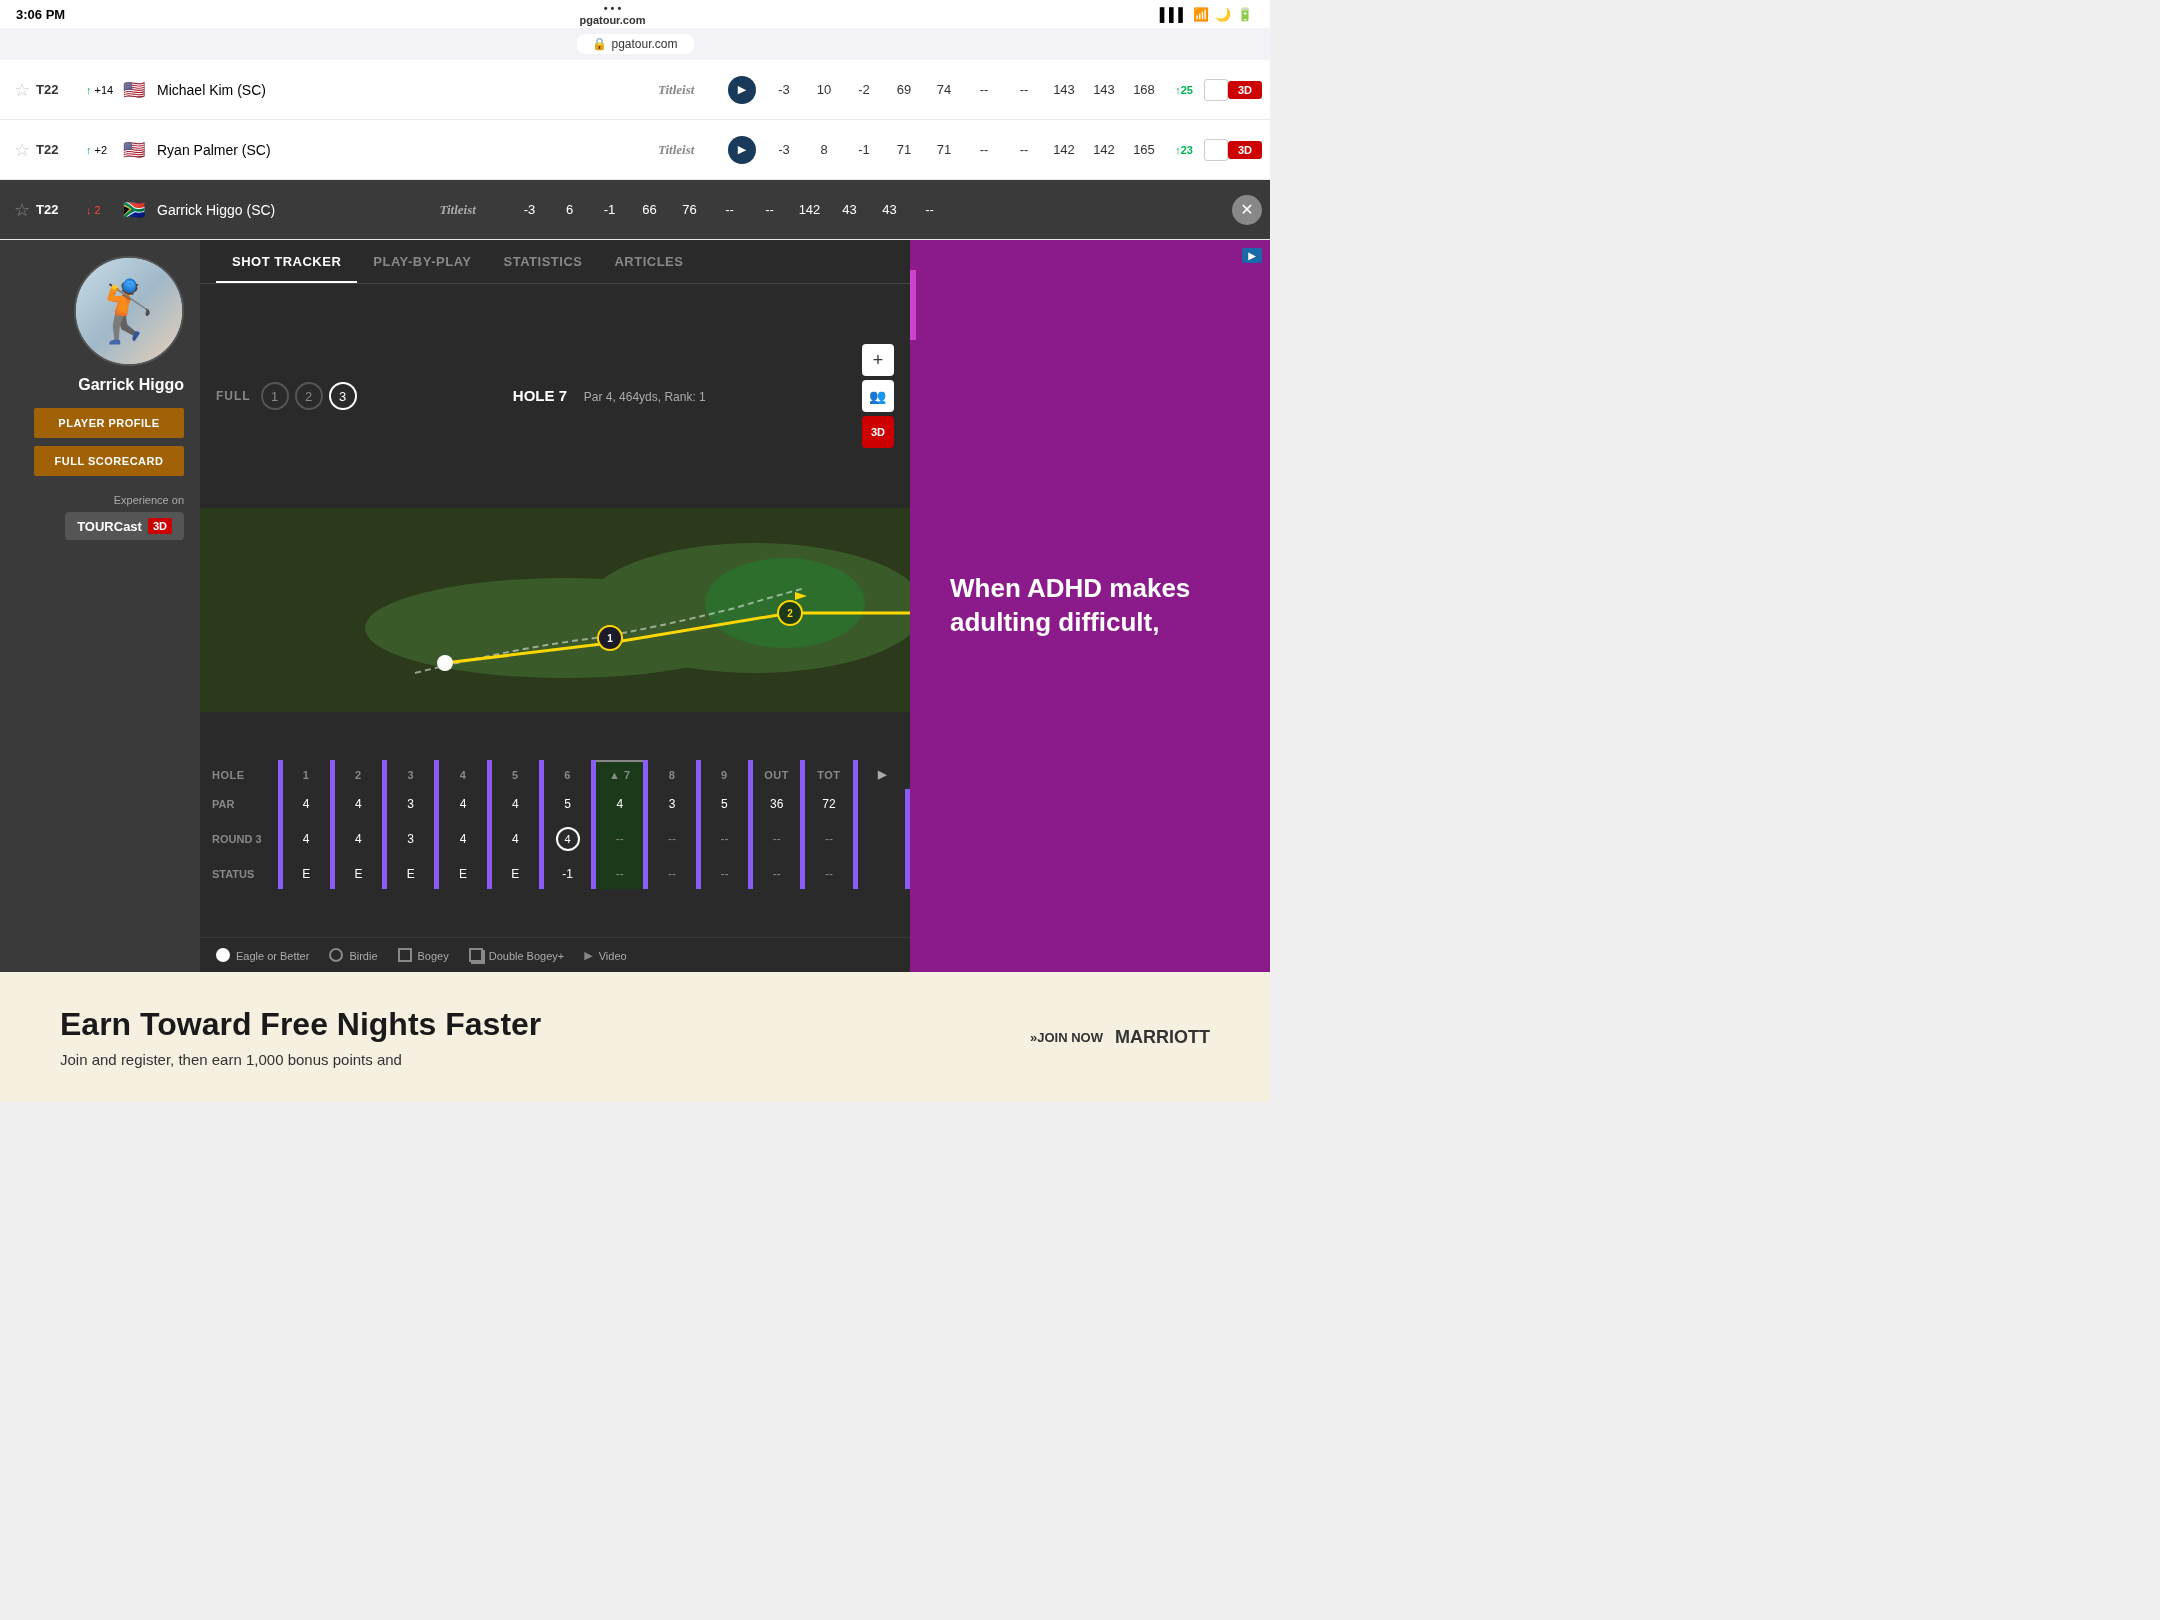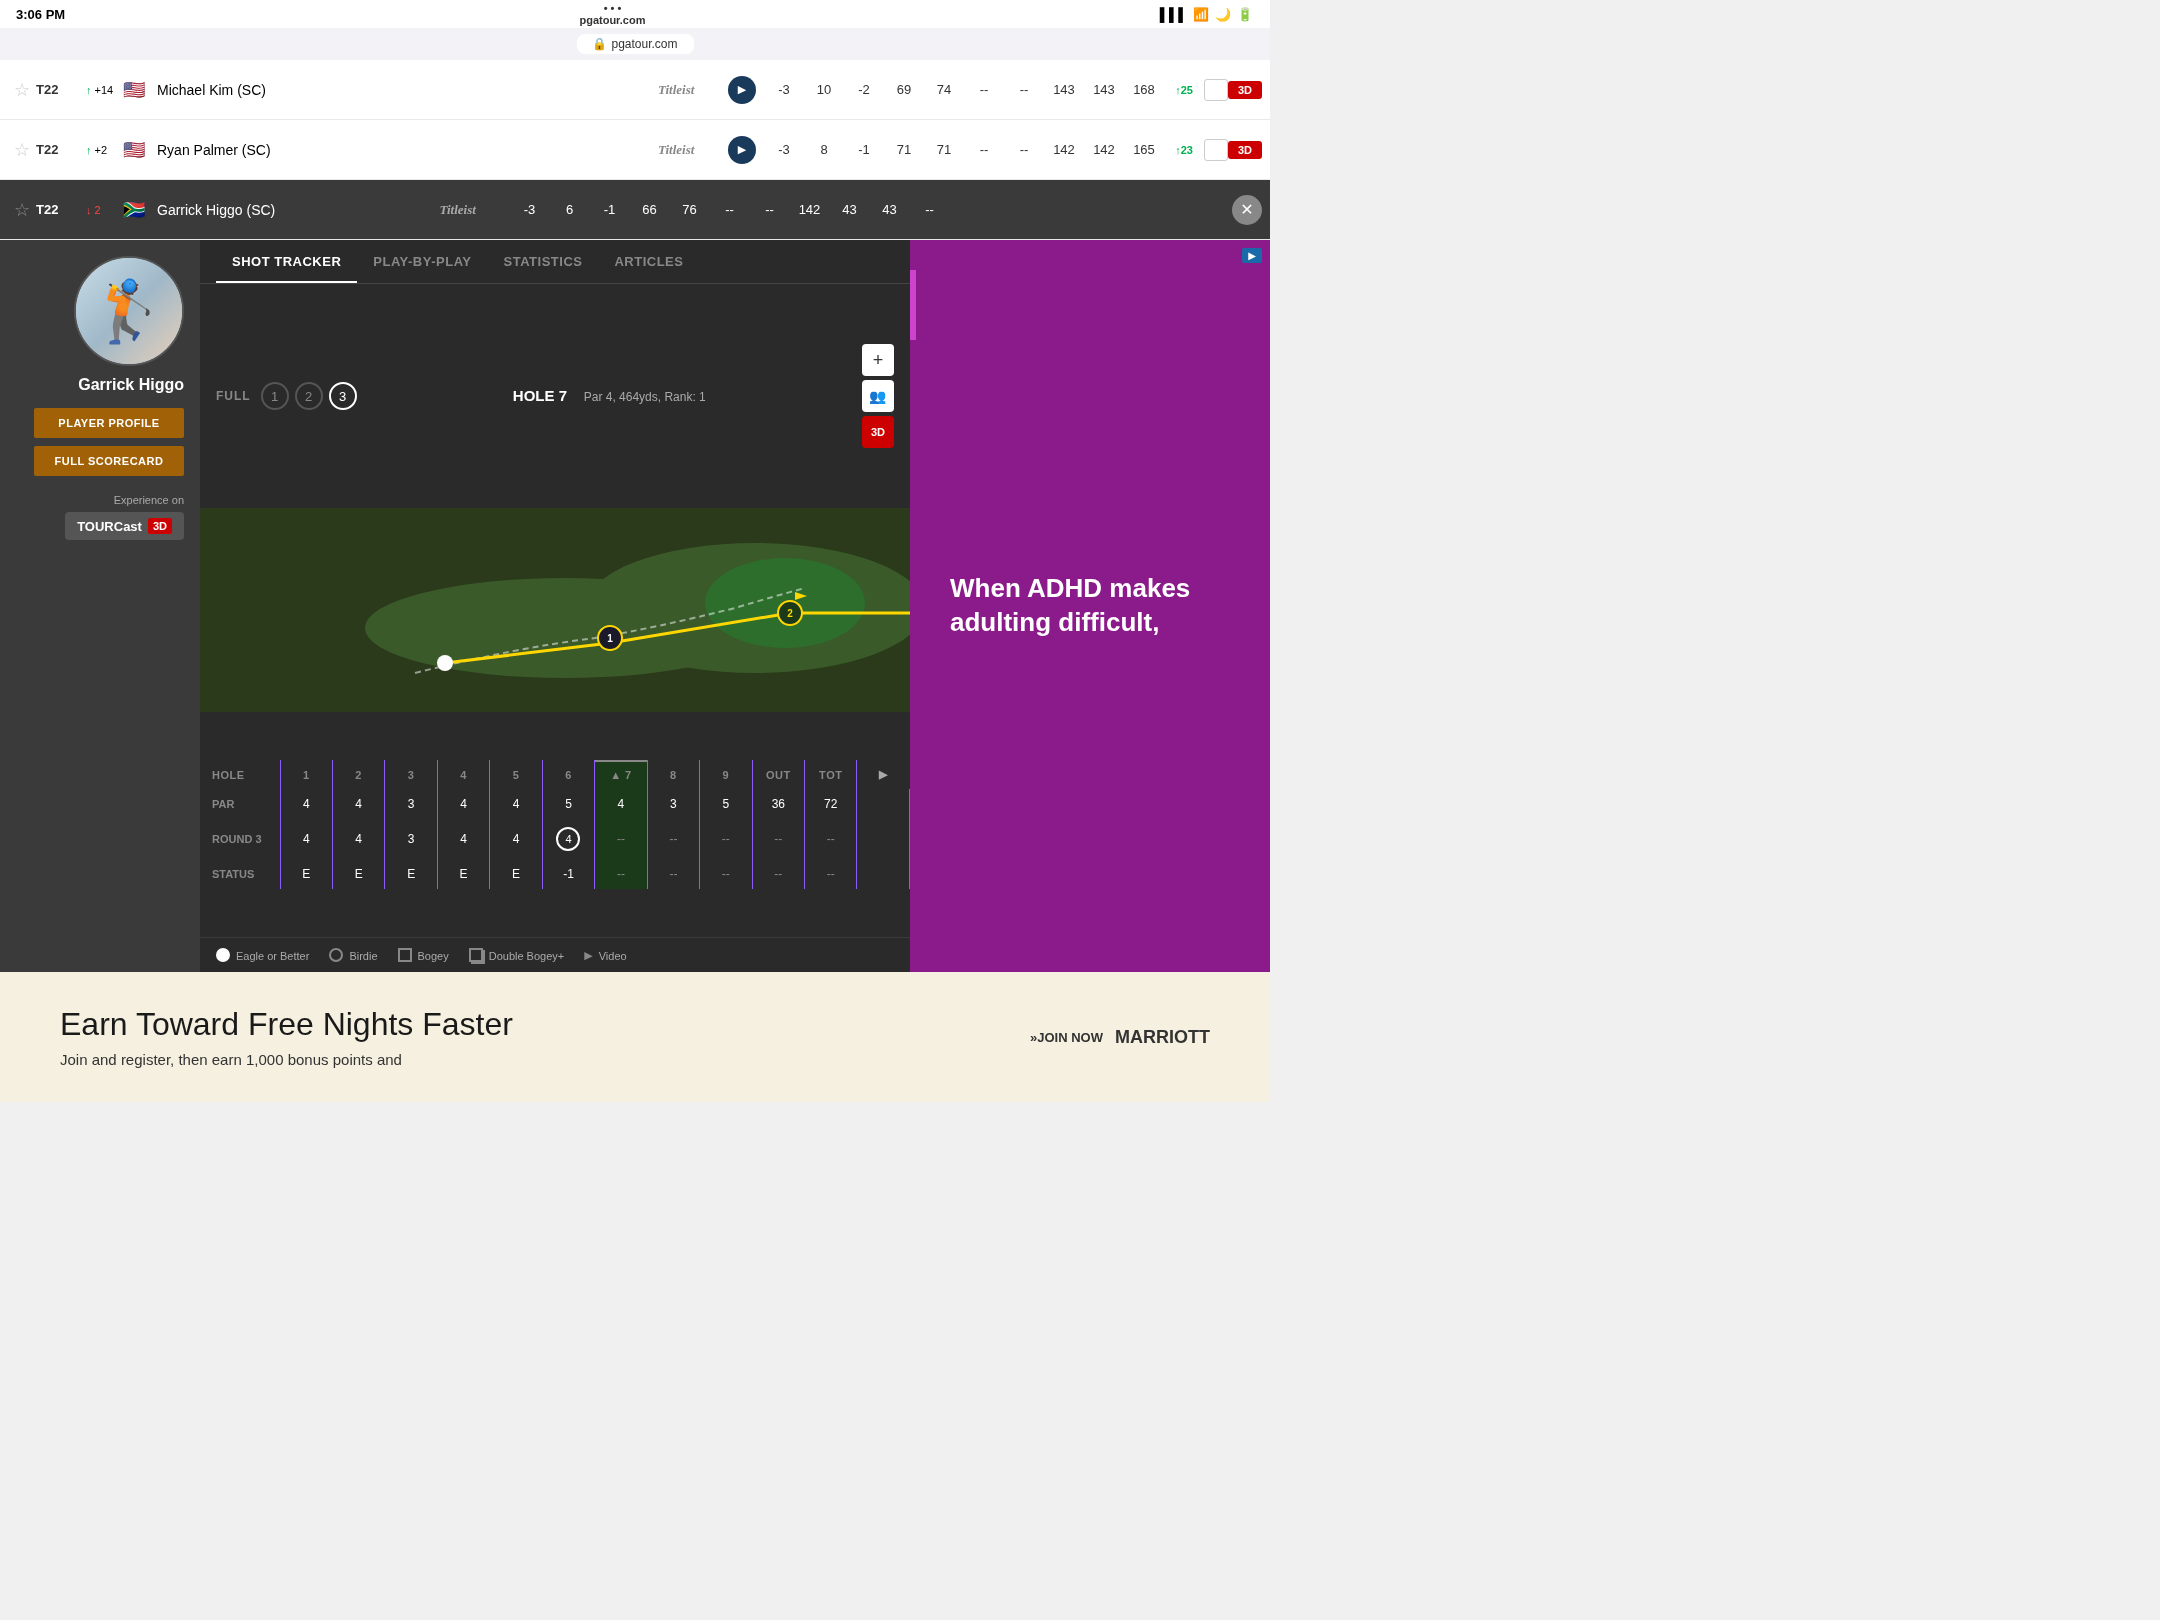--- a/index.html
+++ b/index.html
@@ -346,21 +346,21 @@
       background: #2a2a2a;
     }
     .scorecard-table {
       width: 100%;
       border-collapse: collapse;
     }
     .scorecard-table th, .scorecard-table td {
       text-align: center;
       font-size: 12px;
       padding: 8px 4px;
-      border-right: 1px solid #8b5cf6;
+      border-right: 5px solid #8b5cf6;
       min-width: 38px;
     }
     .scorecard-table th {
       background: #2a2a2a;
       color: #888;
       font-weight: 600;
       font-size: 11px;
       letter-spacing: 0.5px;
     }
     .scorecard-table td {
@@ -422,21 +422,21 @@
       background: #f5f0e8;
       padding: 24px 60px;
       min-height: 130px;
       display: flex;
       flex-direction: column;
       justify-content: center;
     }
     .ad-title {
       font-size: 32px;
       color: #1a1a1a;
-      font-weight: 400;
+      font-weight: 700;
       margin-bottom: 8px;
     }
     .ad-subtitle {
       font-size: 15px;
       color: #333;
     }
     .ad-right-text {
       color: white;
       font-size: 26px;
       font-weight: 700;

